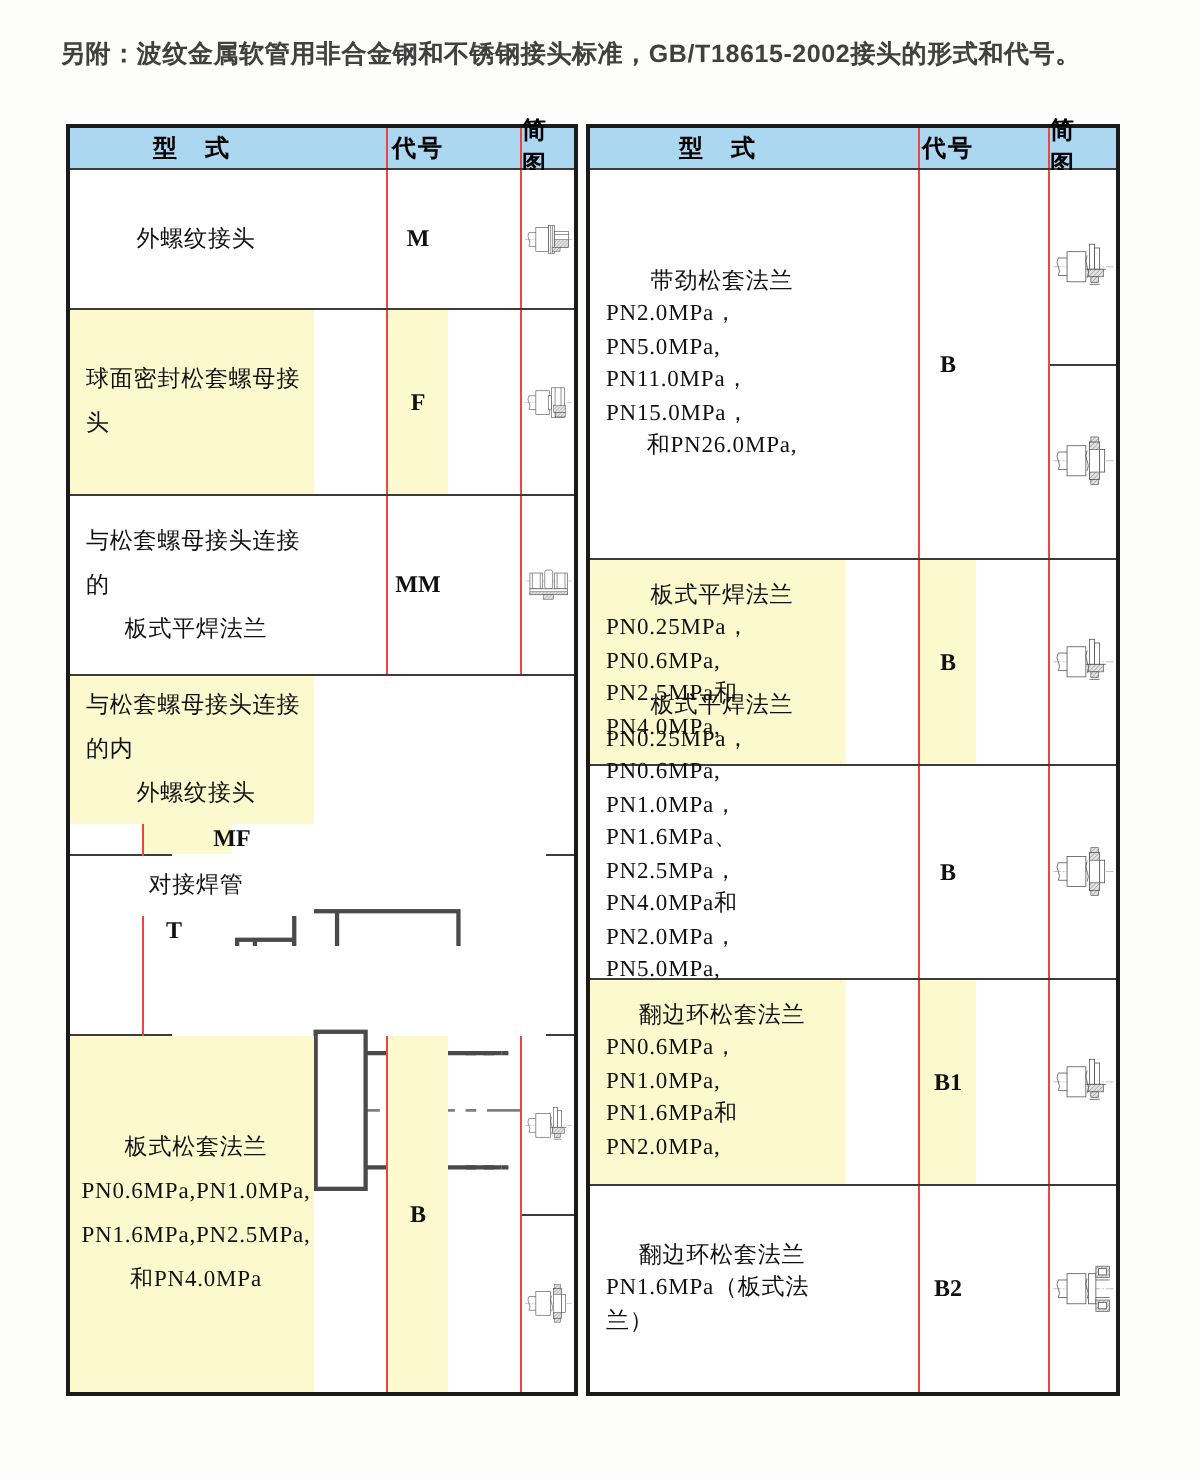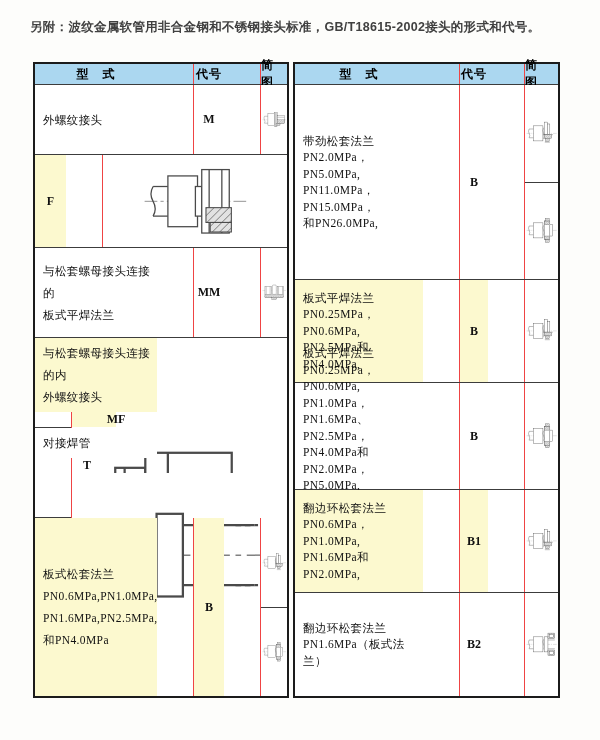--- a/index.html
+++ b/index.html
@@ -16,21 +16,21 @@
   .tables{
     position:absolute;top:62px;left:33px;display:flex;gap:4px;
   }
   .half{
     border:2px solid #1b1b1b;background:#fff;
   }
   .half-left{width:252px;}
   .half-right{width:263px;}
   .hrow{display:flex;box-sizing:border-box;}
   .hrow + .hrow{border-top:1px solid #3c3c3c;}
-  .cell{box-sizing:border-box;}
+  .cell{box-sizing:border-box;align-items:center;}
   .cell + .cell{border-left:1px solid #ef4444;margin-left:36px;}
   .head-row{background:#abd7f0;height:20px;}
   .head-cell{
     display:flex;align-items:center;justify-content:center;
     font-size:12px;font-weight:700;letter-spacing:1px;color:#000000;
   }
   .type-cell{
     display:flex;flex-direction:column;justify-content:center;
     padding:4px 4px 4px 8px;font-size:11.5px;letter-spacing:0.4px;
   }
@@ -89,20 +89,23 @@
               <line x1="58" y1="12" x2="58" y2="68" stroke="#4a4a4a" stroke-width="1.2"></line>
               <rect x="62" y="24" width="28" height="32" stroke="#4a4a4a" stroke-width="1.2" fill="#fff"></rect>
               <line x1="62" y1="30" x2="90" y2="30" stroke="#4a4a4a" stroke-width="1.2"></line>
               <rect x="62" y="40" width="28" height="16" fill="url(#hch)" stroke="#4a4a4a" stroke-width="1"></rect>
               <rect x="57" y="56" width="16" height="8" fill="url(#hch)" stroke="#4a4a4a" stroke-width="1"></rect>
             </svg>
           </div>
         </div>
       </div>
       <div class="hrow" style="height: 93px;">
+        <div class="cell type-cell hl" style="width: 122px;">
+          <div class="type-line">球面密封松套螺母接头</div>
+        </div>
         <div class="cell code-cell hl" style="width: 31px;">F</div>
         <div class="cell sketch-cell" style="flex: 1 1 0%;">
           <div class="subcell">
             <svg viewBox="0 0 100 80" preserveAspectRatio="xMidYMid meet" xmlns="http://www.w3.org/2000/svg">
               <line x1="2" y1="40" x2="98" y2="40" stroke="#808080" stroke-width="0.8" stroke-dasharray="12 3 3 3"></line>
               <line x1="10" y1="26" x2="24" y2="26" stroke="#4a4a4a" stroke-width="1.2"></line>
               <line x1="10" y1="54" x2="24" y2="54" stroke="#4a4a4a" stroke-width="1.2"></line>
               <path d="M10,26 q-4,7 0,14 q4,7 0,14" stroke="#4a4a4a" stroke-width="1.2" fill="none"></path>
               <rect x="24" y="16" width="28" height="48" stroke="#4a4a4a" stroke-width="1.2" fill="#fff"></rect>
               <rect x="50" y="26" width="6" height="28" stroke="#4a4a4a" stroke-width="1.2" fill="#fff"></rect>

